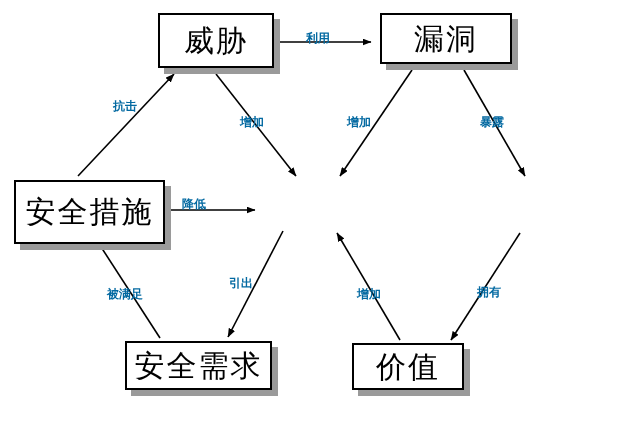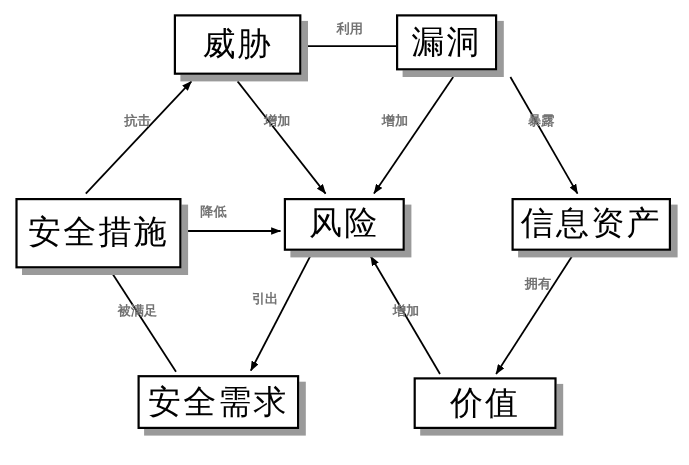--- a/index.html
+++ b/index.html
@@ -42,25 +42,26 @@
     color: #000000;
     letter-spacing: 2px;
     line-height: 1;
     white-space: nowrap;
   }
   .edge-label {
     position: absolute;
     font-family: "DejaVu Sans", "Liberation Sans", sans-serif;
     font-size: 12px;
     font-weight: bold;
-    color: #737373;
+    color: #0369a1;
     white-space: nowrap;
     background: transparent;
     line-height: 1;
     z-index: 6;
+    margin-top: 12px;
   }
 </style>
 </head>
 <body>
 
 <div id="canvas">
 
   <svg id="edges" viewBox="0 0 626 423" xmlns="http://www.w3.org/2000/svg">
     <defs>
       <marker id="arrowhead" markerWidth="9" markerHeight="7" refX="8.5" refY="3.5" orient="auto" markerUnits="userSpaceOnUse">
@@ -86,57 +87,51 @@
 
     <line x1="400" y1="340" x2="337" y2="233" stroke="#000000" stroke-width="1.6" marker-end="url(#arrowhead)"></line>
 
     <line x1="520" y1="233" x2="451" y2="340" stroke="#000000" stroke-width="1.6" marker-end="url(#arrowhead)"></line>
   </svg>
 
   <div class="node" style="left:158px; top:13px; width:116px; height:55px;">
     <span class="node-label">威胁</span>
   </div>
 
-  <div class="node" style="left:360px; top:13px; width:92px; height:51px;">
+  <div class="node" style="left:380px; top:13px; width:132px; height:51px;">
     <span class="node-label">漏洞</span>
   </div>
 
   <div class="node" style="left:14px; top:180px; width:151px; height:64px;">
     <span class="node-label">安全措施</span>
   </div>
 
-  <div class="node" style="left:258px; top:180px; width:110px; height:48px;">
-    <span class="node-label">风险</span>
-  </div>
 
-  <div class="node" style="left:465px; top:180px; width:145px; height:48px;">
-    <span class="node-label">信息资产</span>
-  </div>
 
   <div class="node" style="left:125px; top:341px; width:147px; height:49px;">
     <span class="node-label">安全需求</span>
   </div>
 
-  <div class="node" style="left:376px; top:343px; width:130px; height:47px;text-align:center;">
+  <div class="node" style="left:352px; top:343px; width:112px; height:47px;text-align:center;">
     <span class="node-label">价值</span>
   </div>
 
   <div class="edge-label" style="left:306px; top:20px;">利用</div>
 
-  <div class="edge-label" style="left:113px; top:104px;">抗击</div>
+  <div class="edge-label" style="left:113px; top:88px;">抗击</div>
 
   <div class="edge-label" style="left:240px; top:104px;">增加</div>
 
   <div class="edge-label" style="left:347px; top:104px;">增加</div>
 
   <div class="edge-label" style="left:480px; top:104px;">暴露</div>
 
   <div class="edge-label" style="left:182px; top:186px;text-align:center;">降低</div>
 
   <div class="edge-label" style="left:107px; top:276px;font-family:Liberation Serif, serif;">被满足</div>
 
   <div class="edge-label" style="left:229px; top:265px;font-family:Liberation Serif, serif;">引出</div>
 
   <div class="edge-label" style="left:357px; top:276px;">增加</div>
 
-  <div class="edge-label" style="left:477px; top:252px;">拥有</div>
+  <div class="edge-label" style="left:477px; top:274px;">拥有</div>
 
 </div>
 
 </body></html>

